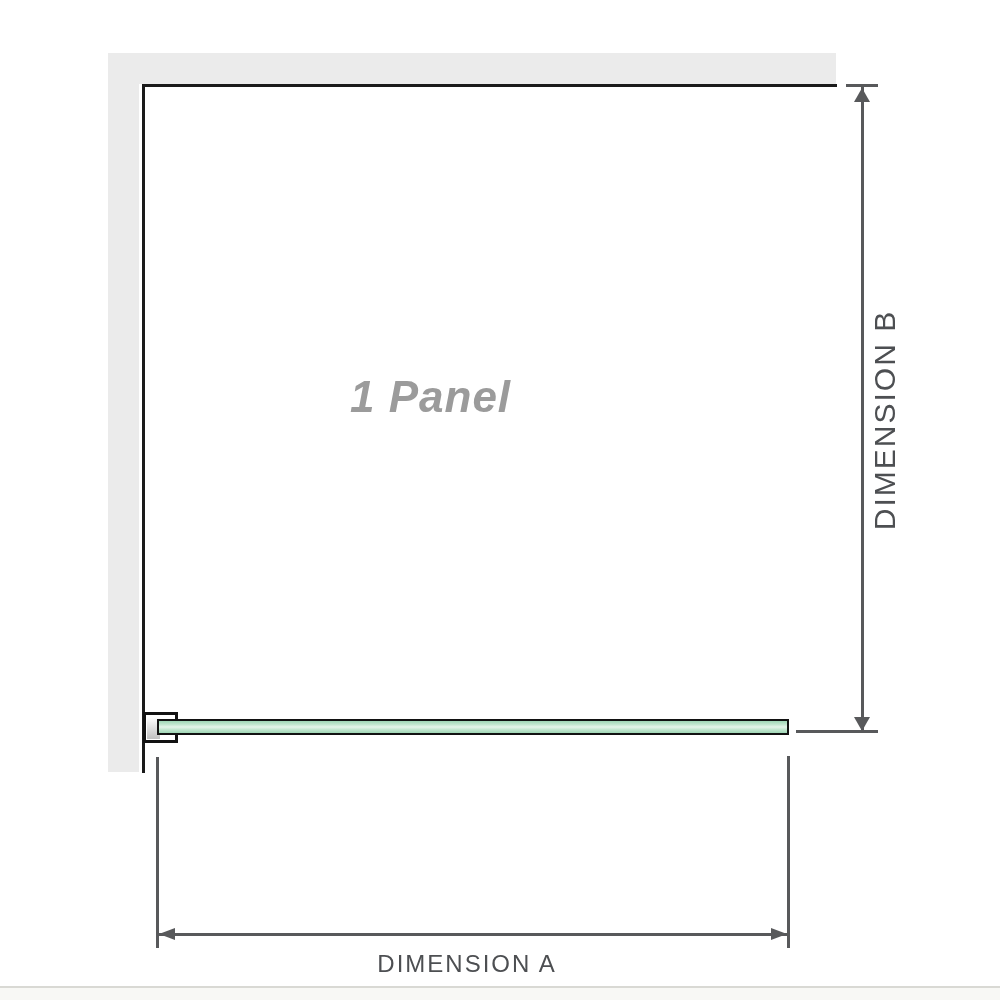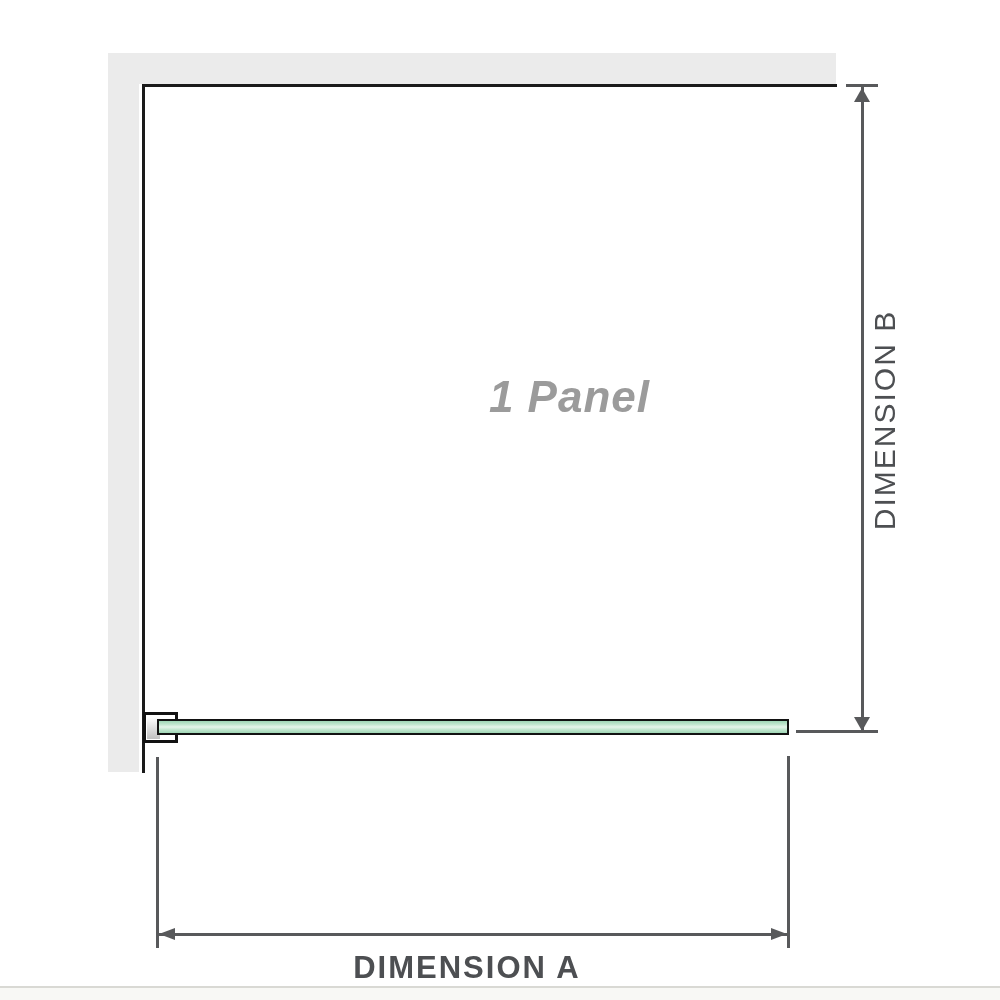--- a/index.html
+++ b/index.html
@@ -12,21 +12,21 @@
   
   .wall-top{left:108px;top:53px;width:728px;height:31px;background:#ebebeb;}
   .wall-left{left:108px;top:53px;width:31px;height:719px;background:#ebebeb;}
 
   
   .frame-top{left:142px;top:84px;width:695px;height:3px;background:#1a1a1a;}
   .frame-left{left:142px;top:84px;width:3px;height:689px;background:#1a1a1a;}
 
   
   .panel-label{
-    left:350px;top:372px;width:300px;text-align:right;
+    left:350px;top:372px;width:300px;text-align:left;
     font-size:44px;font-style:italic;font-weight:bold;letter-spacing:1px;
     color:#9b9b9b;
   }
 
   
   .bracket{left:143px;top:712px;width:29px;height:25px;background:#ffffff;border:3px solid #121212;z-index:2;}
   .bracket-shim{left:147px;top:717px;width:13px;height:22px;background:linear-gradient(to bottom,#ffffff 0%,#e2e2e2 45%,#c0c0c0 100%);z-index:3;}
 
   
   .glass{
@@ -56,21 +56,21 @@
   
   .dima-ext-left{left:156px;top:757px;width:3px;height:191px;}
   .dima-ext-right{left:787px;top:756px;width:3px;height:192px;}
   .dima-line{left:159px;top:933px;width:629px;height:3px;}
   .dima-arrow-left{left:159px;top:928px;width:0;height:0;
     border-top:6px solid transparent;border-bottom:6px solid transparent;border-right:16px solid #58595b;}
   .dima-arrow-right{left:771px;top:928px;width:0;height:0;
     border-top:6px solid transparent;border-bottom:6px solid transparent;border-left:16px solid #58595b;}
   .dima-label{
     left:317px;top:950px;width:300px;text-align:center;
-    font-size:31px;letter-spacing:2px;color:#4d4f52;white-space:nowrap;font-weight:bold;
+    font-size:24px;letter-spacing:2px;color:#4d4f52;white-space:nowrap;
   }
 
   
   .bottom-divider{left:0;top:986px;width:1000px;height:2px;background:#d9d9d4;}
   .footer-strip{left:0;top:988px;width:1000px;height:12px;background:#f8f8f5;}
 </style>
 </head>
 <body>
 
 <div class="canvas">

